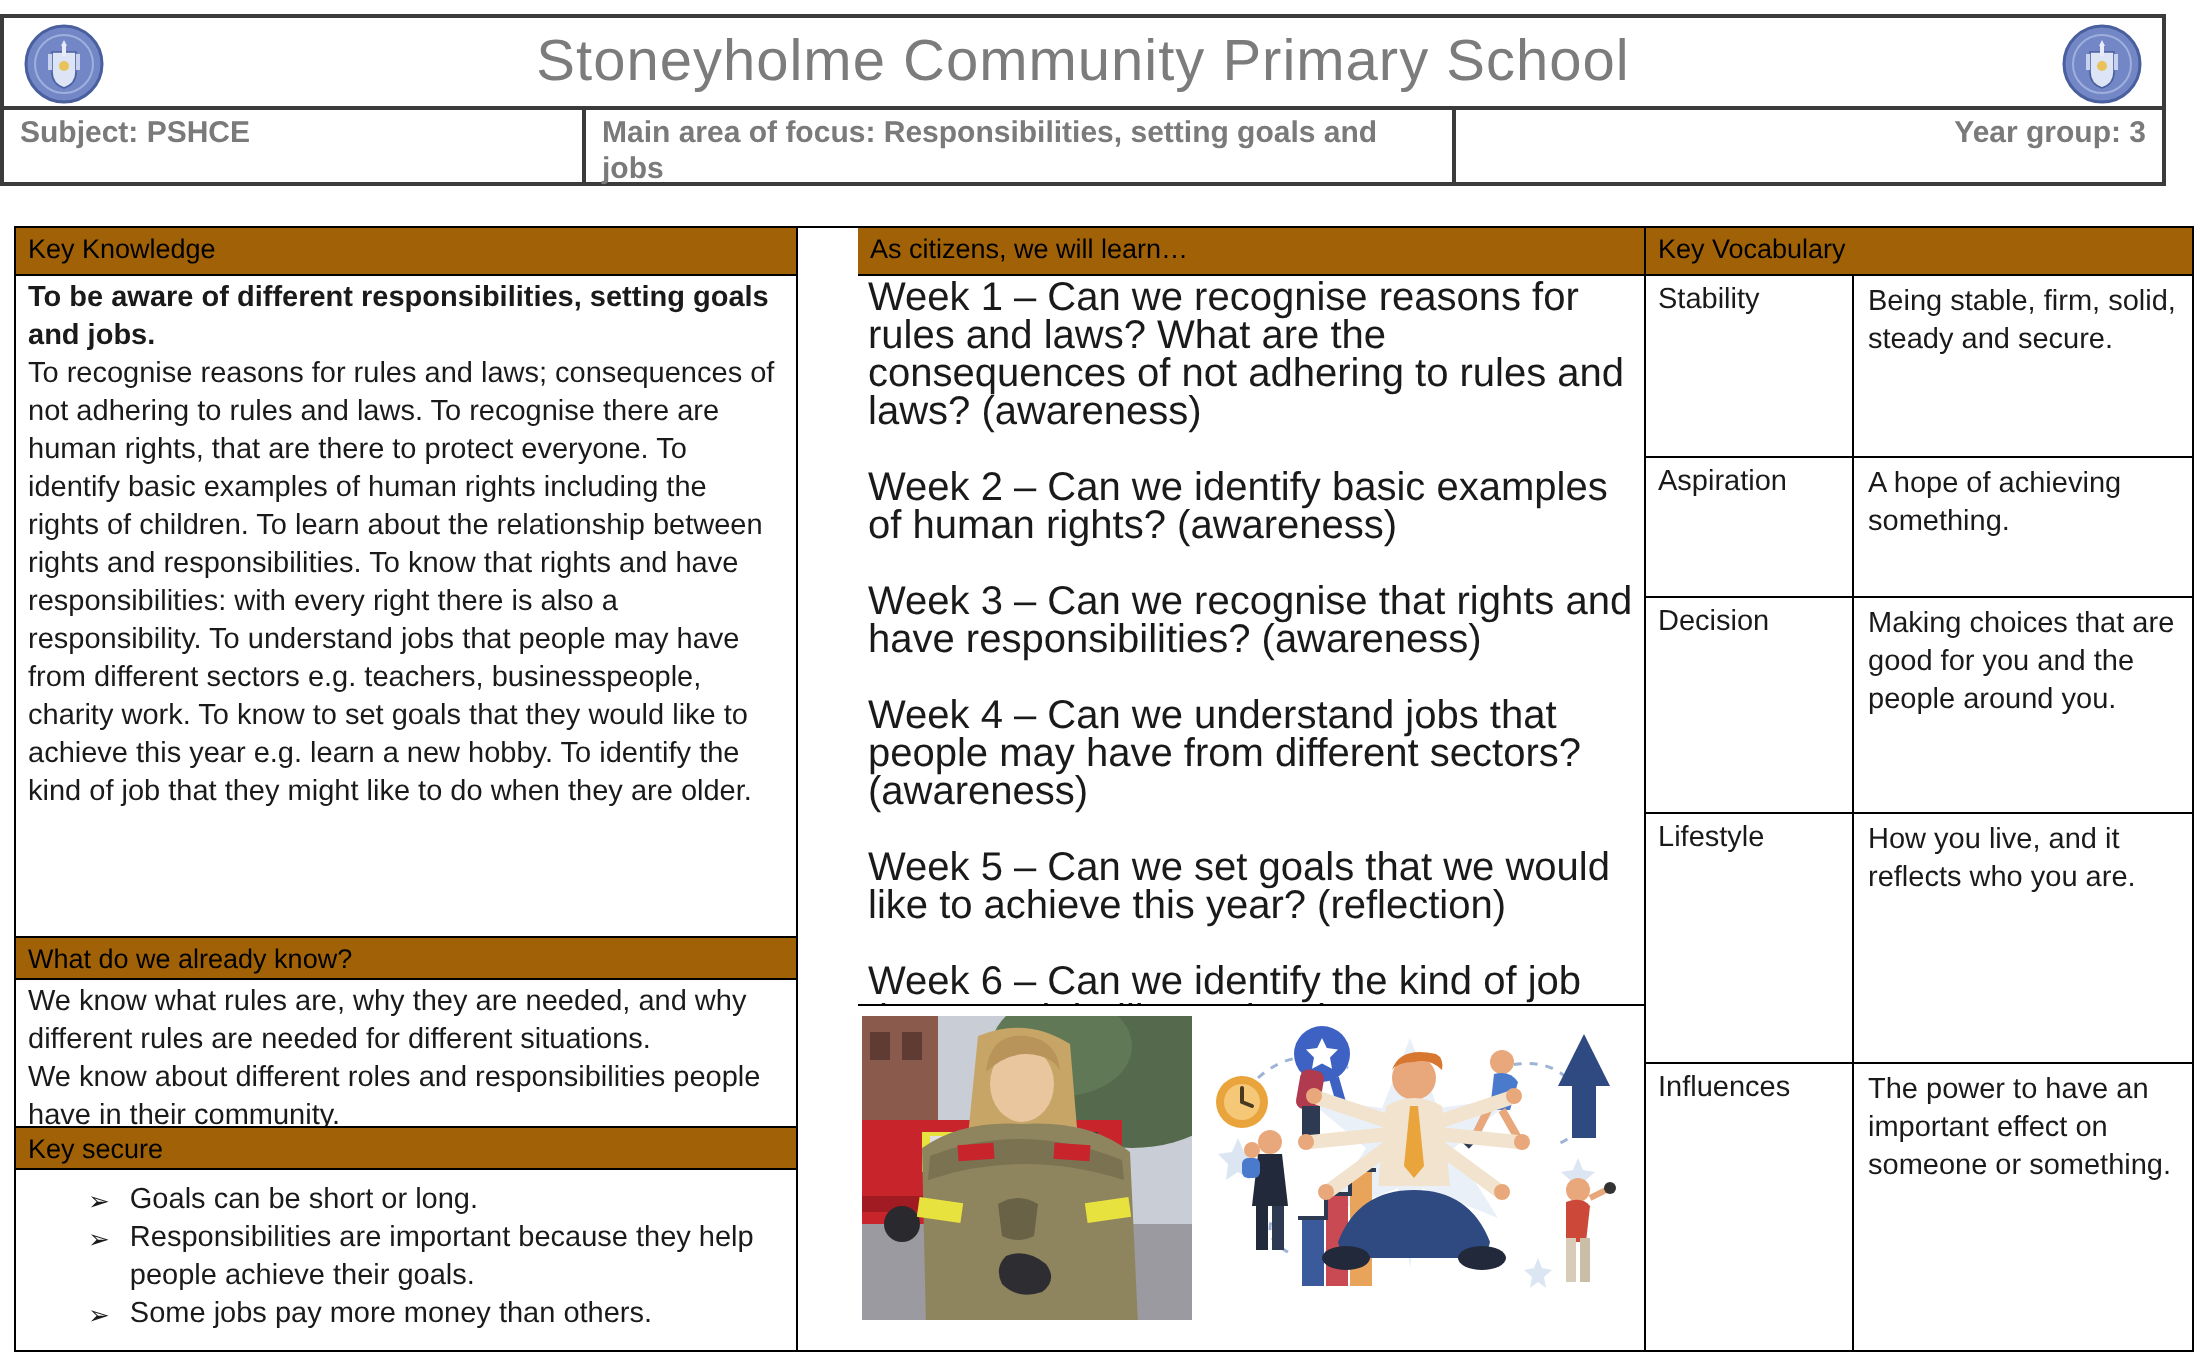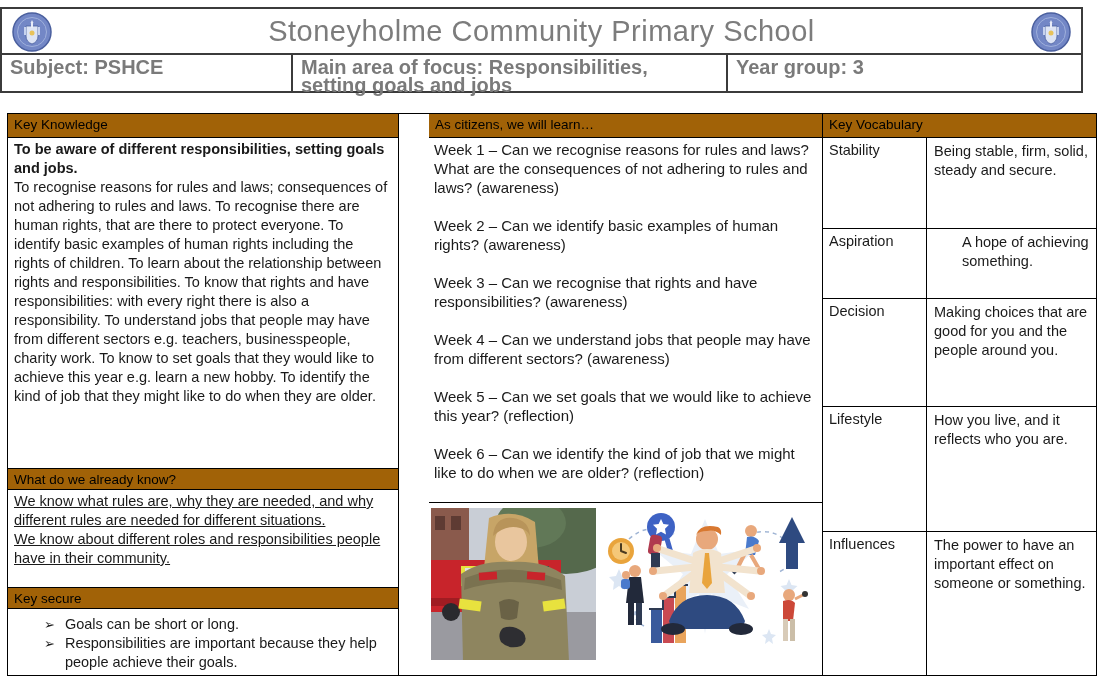--- a/index.html
+++ b/index.html
@@ -8,58 +8,58 @@
   .page { position:relative; width:1102px; height:681px; background:#fff; overflow:hidden; }
 
   
   .header-table { position:absolute; left:0; top:7px; width:1083px; height:86px; border:2px solid #3b3b3b; background:#fff; }
   .header-title-row { position:relative; height:46px; border-bottom:2px solid #3b3b3b; display:flex; align-items:center; justify-content:center; }
   .school-title { font-size:29px; color:#7c7c7c; letter-spacing:0.5px; }
   .logo { position:absolute; top:3px; width:40px; height:40px; }
   .logo.left { left:10px; }
   .logo.right { right:10px; }
   .header-info-row { display:flex; height:36px; }
-  .info-cell { padding:3px 8px; font-weight:bold; font-size:20px; color:#7a7a7a; line-height:18px; }
+  .info-cell { padding:3px 8px; font-weight:bold; font-size:15px; color:#7a7a7a; line-height:18px; }
   .info-cell.subject { width:291px; border-right:2px solid #3b3b3b; }
   .info-cell.focus { width:435px; border-right:2px solid #3b3b3b; }
-  .info-cell.year { flex:1; }
+  .info-cell.year { flex:1;text-align:right; }
 
   
   .main-table { position:absolute; left:7px; top:113px; width:1090px; height:563px; border:1.5px solid #000; display:flex; background:#fff; }
   .col { height:100%; }
   .col-left  { width:391px; border-right:1.5px solid #000; display:flex; flex-direction:column; }
   .col-mid   { width:394px; border-right:1.5px solid #000; display:flex; flex-direction:column;margin-left:30px; }
   .col-right { flex:1; display:flex; flex-direction:column; }
 
   .band { background:#a16207; color:#000; font-size:13.5px; padding:3px 6px 2px 6px; border-bottom:1.5px solid #000; flex:0 0 auto; }
   .band.h24 { height:24px; }
   .cellbody { font-size:14.5px; line-height:19px; padding:2px 6px; border-bottom:1.5px solid #000; overflow:hidden; }
   .cellbody.last { border-bottom:none; }
 
   .kk-body   { height:331px; }
-  .know-body { height:98px;text-decoration:underline; }
+  .know-body { height:74px; }
   .facts-body{ flex:1; padding-top:6px; }
   .kk-intro  { display:block; font-weight:bold; }
 
   .facts-list { list-style:none; padding-left:30px; }
   .facts-list li { display:flex; gap:10px; }
   .facts-list .bullet { flex:0 0 auto; font-size:13px; line-height:19px; }
   .facts-list .txt { line-height:19px; }
 
-  .weeks-body { height:365px; border-bottom:1.5px solid #000; padding:2px 5px; font-size:15px; line-height:19px; overflow:hidden; }
+  .weeks-body { height:365px; border-bottom:1.5px solid #000; padding:2px 5px; font-size:20px; line-height:19px; overflow:hidden; }
   .weeks-body p { margin:0 0 19px 0; }
   .images-cell { flex:1; position:relative; background:#fff; }
   .photo-firefighter { position:absolute; left:2px; top:5px; }
   .illus-multitask { position:absolute; left:170px; top:6px; }
 
   .vocab-row { display:flex; border-bottom:1.5px solid #000; flex:0 0 auto; }
   .vocab-row.last { border-bottom:none; flex:1; }
   .vocab-term { width:104px; border-right:1.5px solid #000; padding:4px 6px; font-size:14.5px; }
   .vocab-def  { flex:1; padding:4px 7px; font-size:14.5px; line-height:19px; }
-  .r-stability { height:91px; } .r-aspiration { height:70px;gap:28px; } .r-decision { height:108px; } .r-lifestyle { height:125px; }
+  .r-stability { height:91px; } .r-aspiration { height:70px; } .r-decision { height:108px; } .r-lifestyle { height:125px; }
 </style>
 </head>
 <body>
 
 <div class="page">
 
   <div class="header-table">
     <div class="header-title-row">
       <svg class="logo left" viewBox="0 0 40 40">
         <circle cx="20" cy="20" r="19" fill="#7387C6" stroke="#4A5F9E" stroke-width="1.5"></circle>

